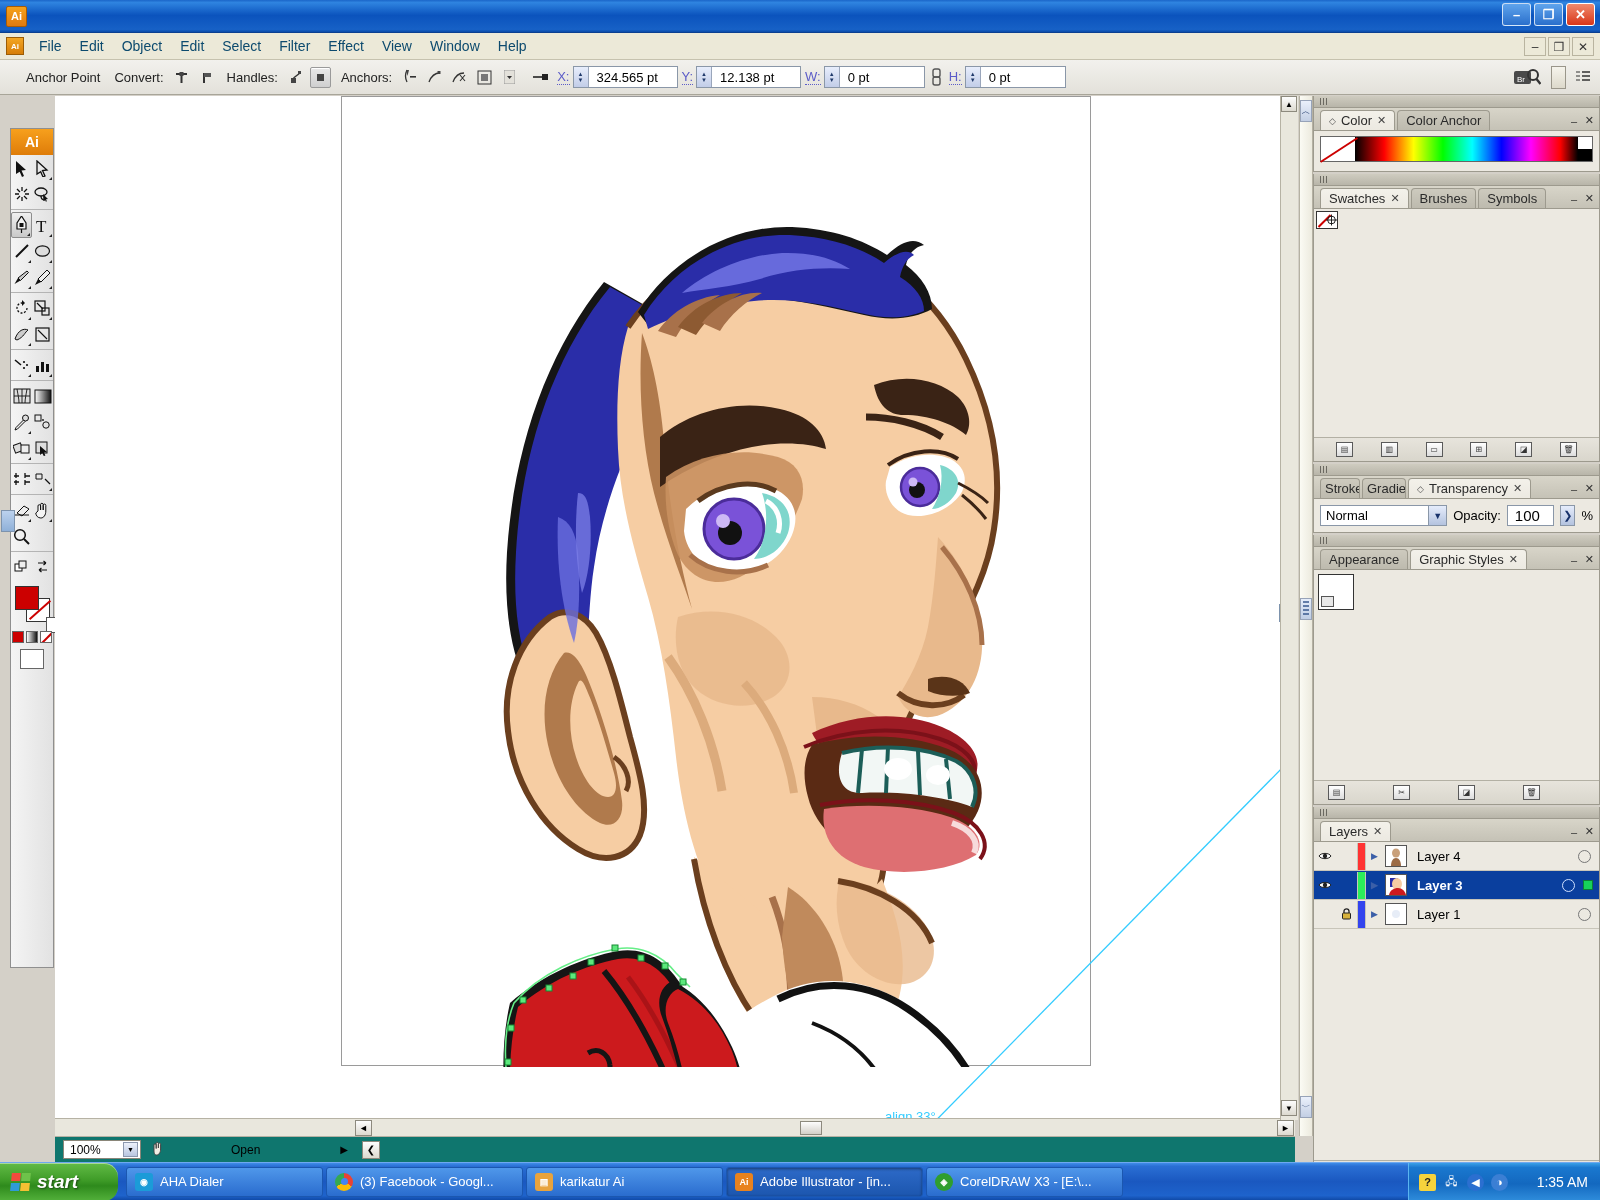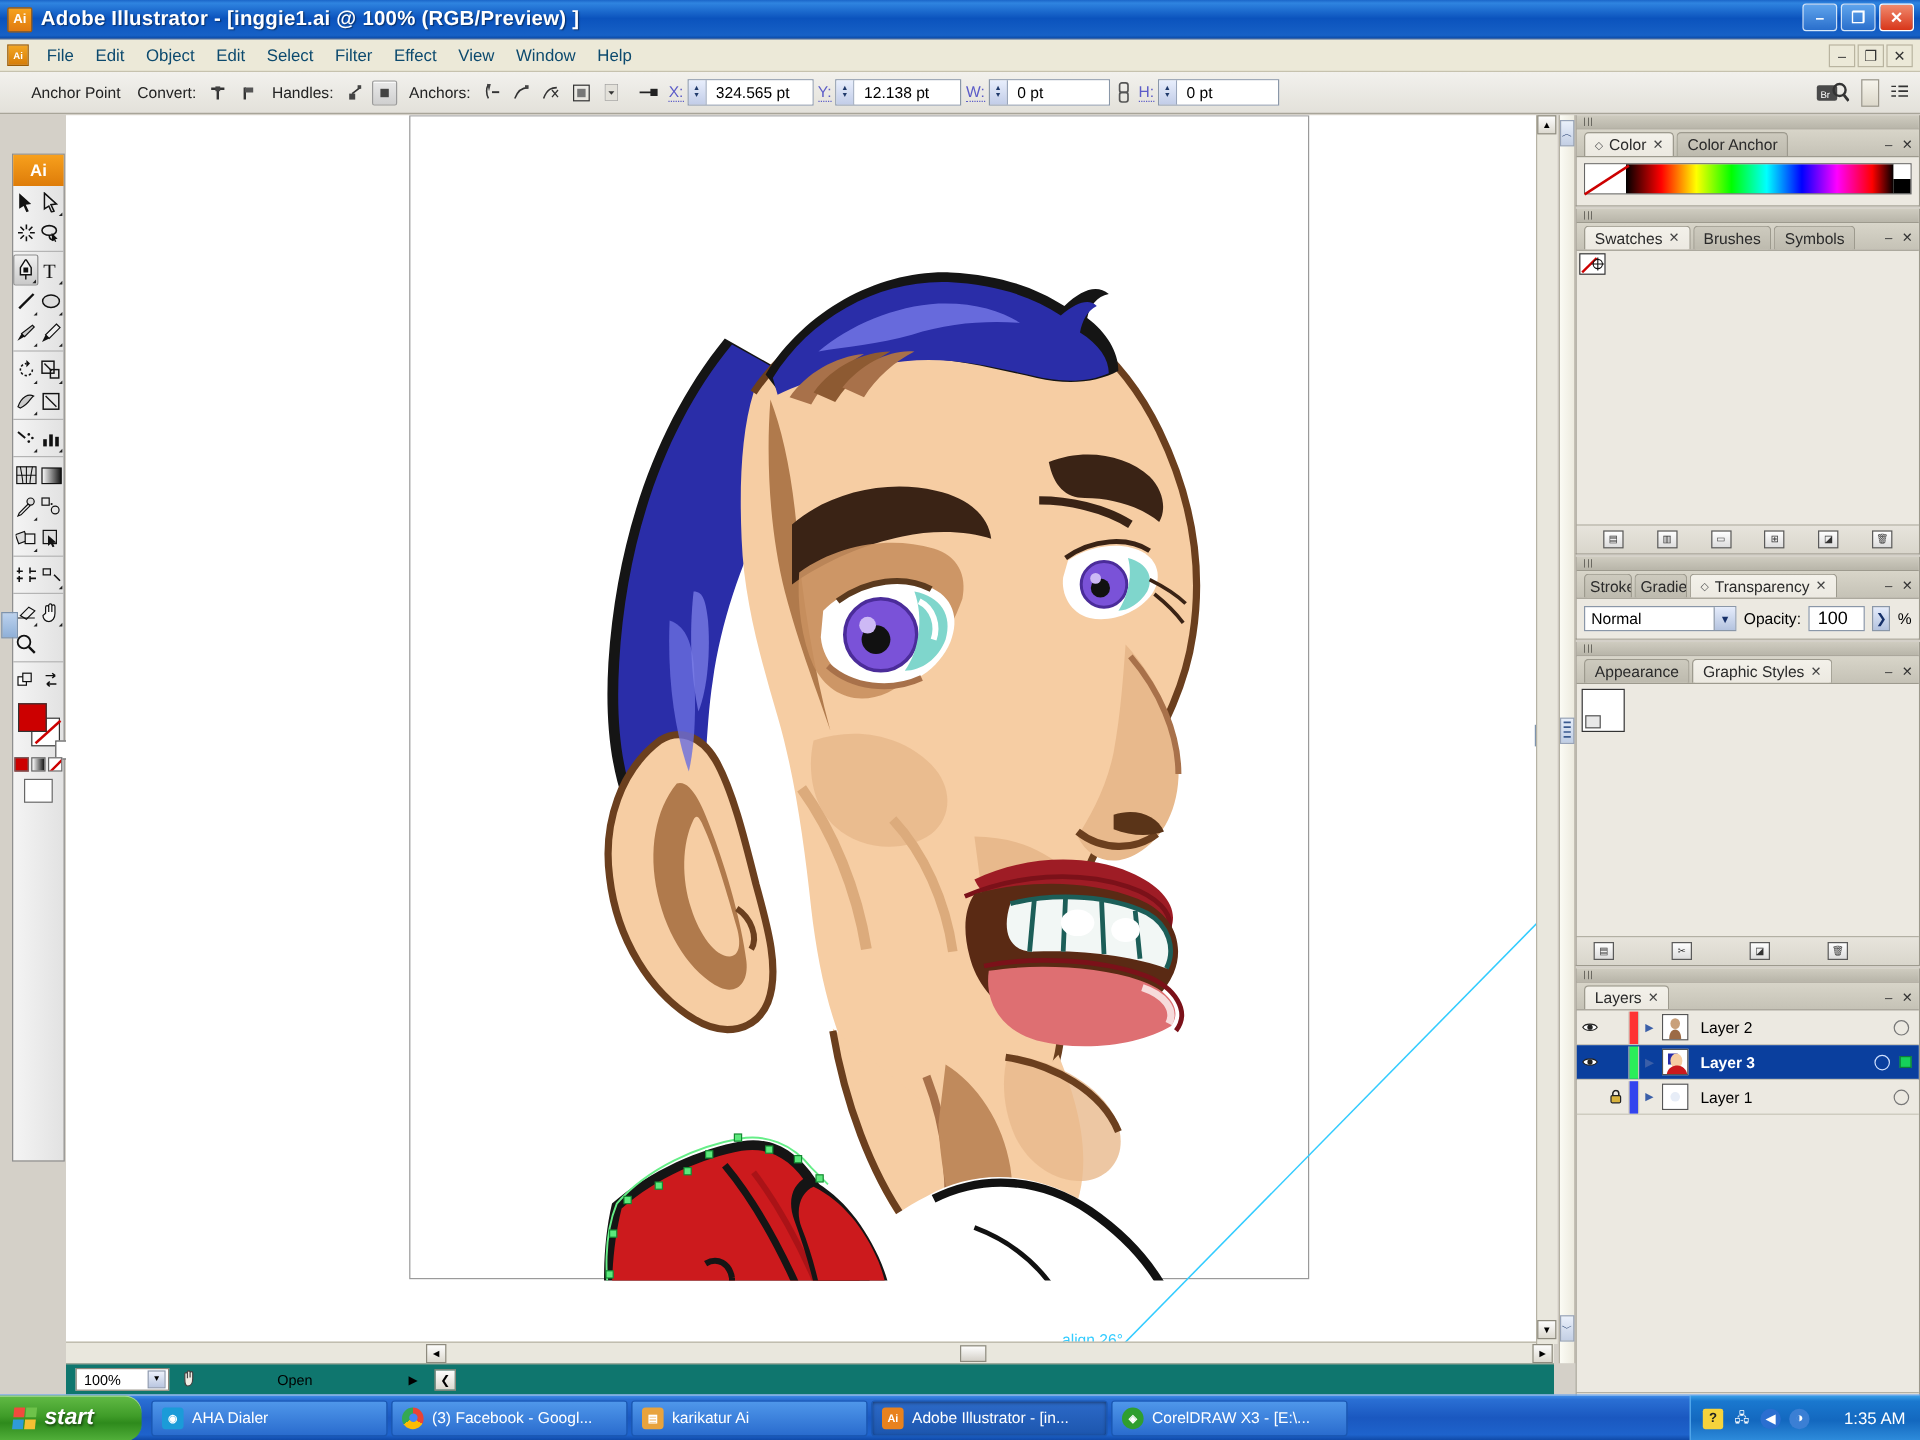--- a/index.html
+++ b/index.html
@@ -266,21 +266,20 @@
   .illus{ position:absolute; left:0; top:0; width:750px; height:970px; }
   .guide{ position:absolute; }
 </style>
 </head>
 <body>
 
 <div class="app">
 
   <div class="titlebar">
     <div class="ai-badge">Ai</div>
-    <div class="ttl">Adobe Illustrator - [inggie1.ai @ 100% (RGB/Preview) ]</div>
     <div class="winbtns">
       <div class="wb">–</div>
       <div class="wb">❐</div>
       <div class="wb close">✕</div>
     </div>
   </div>
 
   <div class="menubar">
     <div class="doc-ico">Ai</div>
     <div class="mi">File</div>
@@ -826,21 +825,21 @@
           <circle cx="560" cy="1058" r="5" fill="#2ee06a"></circle>
         </g>
       </svg>
 
       <svg class="guide" style="left:0;top:0;width:750px;height:970px;overflow:visible">
         <path d="M560 1058 L1000 610" stroke="#33ccff" stroke-width="1.3" fill="none"></path>
         <path d="M560 1058 L495 1110" stroke="#33ccff" stroke-width="1.3" fill="none"></path>
       </svg>
     </div>
 
-    <div style="position:absolute;left:830px;top:1013px;color:#33ccff;font-size:13px;">align 26°</div>
+    <div style="position:absolute;left:830px;top:1013px;color:#33ccff;font-size:13px;">align 33°</div>
 
     <div style="position:absolute;left:1224px;top:508px;width:12px;height:18px;
                 background:linear-gradient(180deg,#cfe0f5,#9fc0e4);border:1px solid #7d93ad;"></div>
   </div>
 
   <div class="hscroll">
     <div class="hs-left">◄</div>
     <div class="hs-thumb"></div>
     <div class="hs-right">►</div>
   </div>
@@ -1030,21 +1029,21 @@
           <div class="lockcell"></div>
           <div class="colorbar" style="background:#ff3333"></div>
           <div class="discl">▶</div>
           <div class="thumb">
             <svg width="20" height="20" viewBox="0 0 20 20">
                 <rect width="20" height="20" fill="#fff"></rect>
                 <ellipse cx="10" cy="7" rx="4" ry="4.5" fill="#c9a07a"></ellipse>
                 <path d="M5 20c0-5 2-8 5-8s5 3 5 8z" fill="#9c6b45"></path>
               </svg>
           </div>
-          <div class="lname">Layer 2</div>
+          <div class="lname">Layer 4</div>
           <div class="tcircle"></div>
         </div>
 
         <div class="lrow sel">
           <div class="eye">
             <svg width="14" height="10" viewBox="0 0 14 10">
                 <path d="M1 5C3 1.5 11 1.5 13 5 11 8.5 3 8.5 1 5z" fill="#fff" stroke="#222"></path>
                 <circle cx="7" cy="5" r="2.2" fill="#222"></circle>
               </svg>
           </div>

